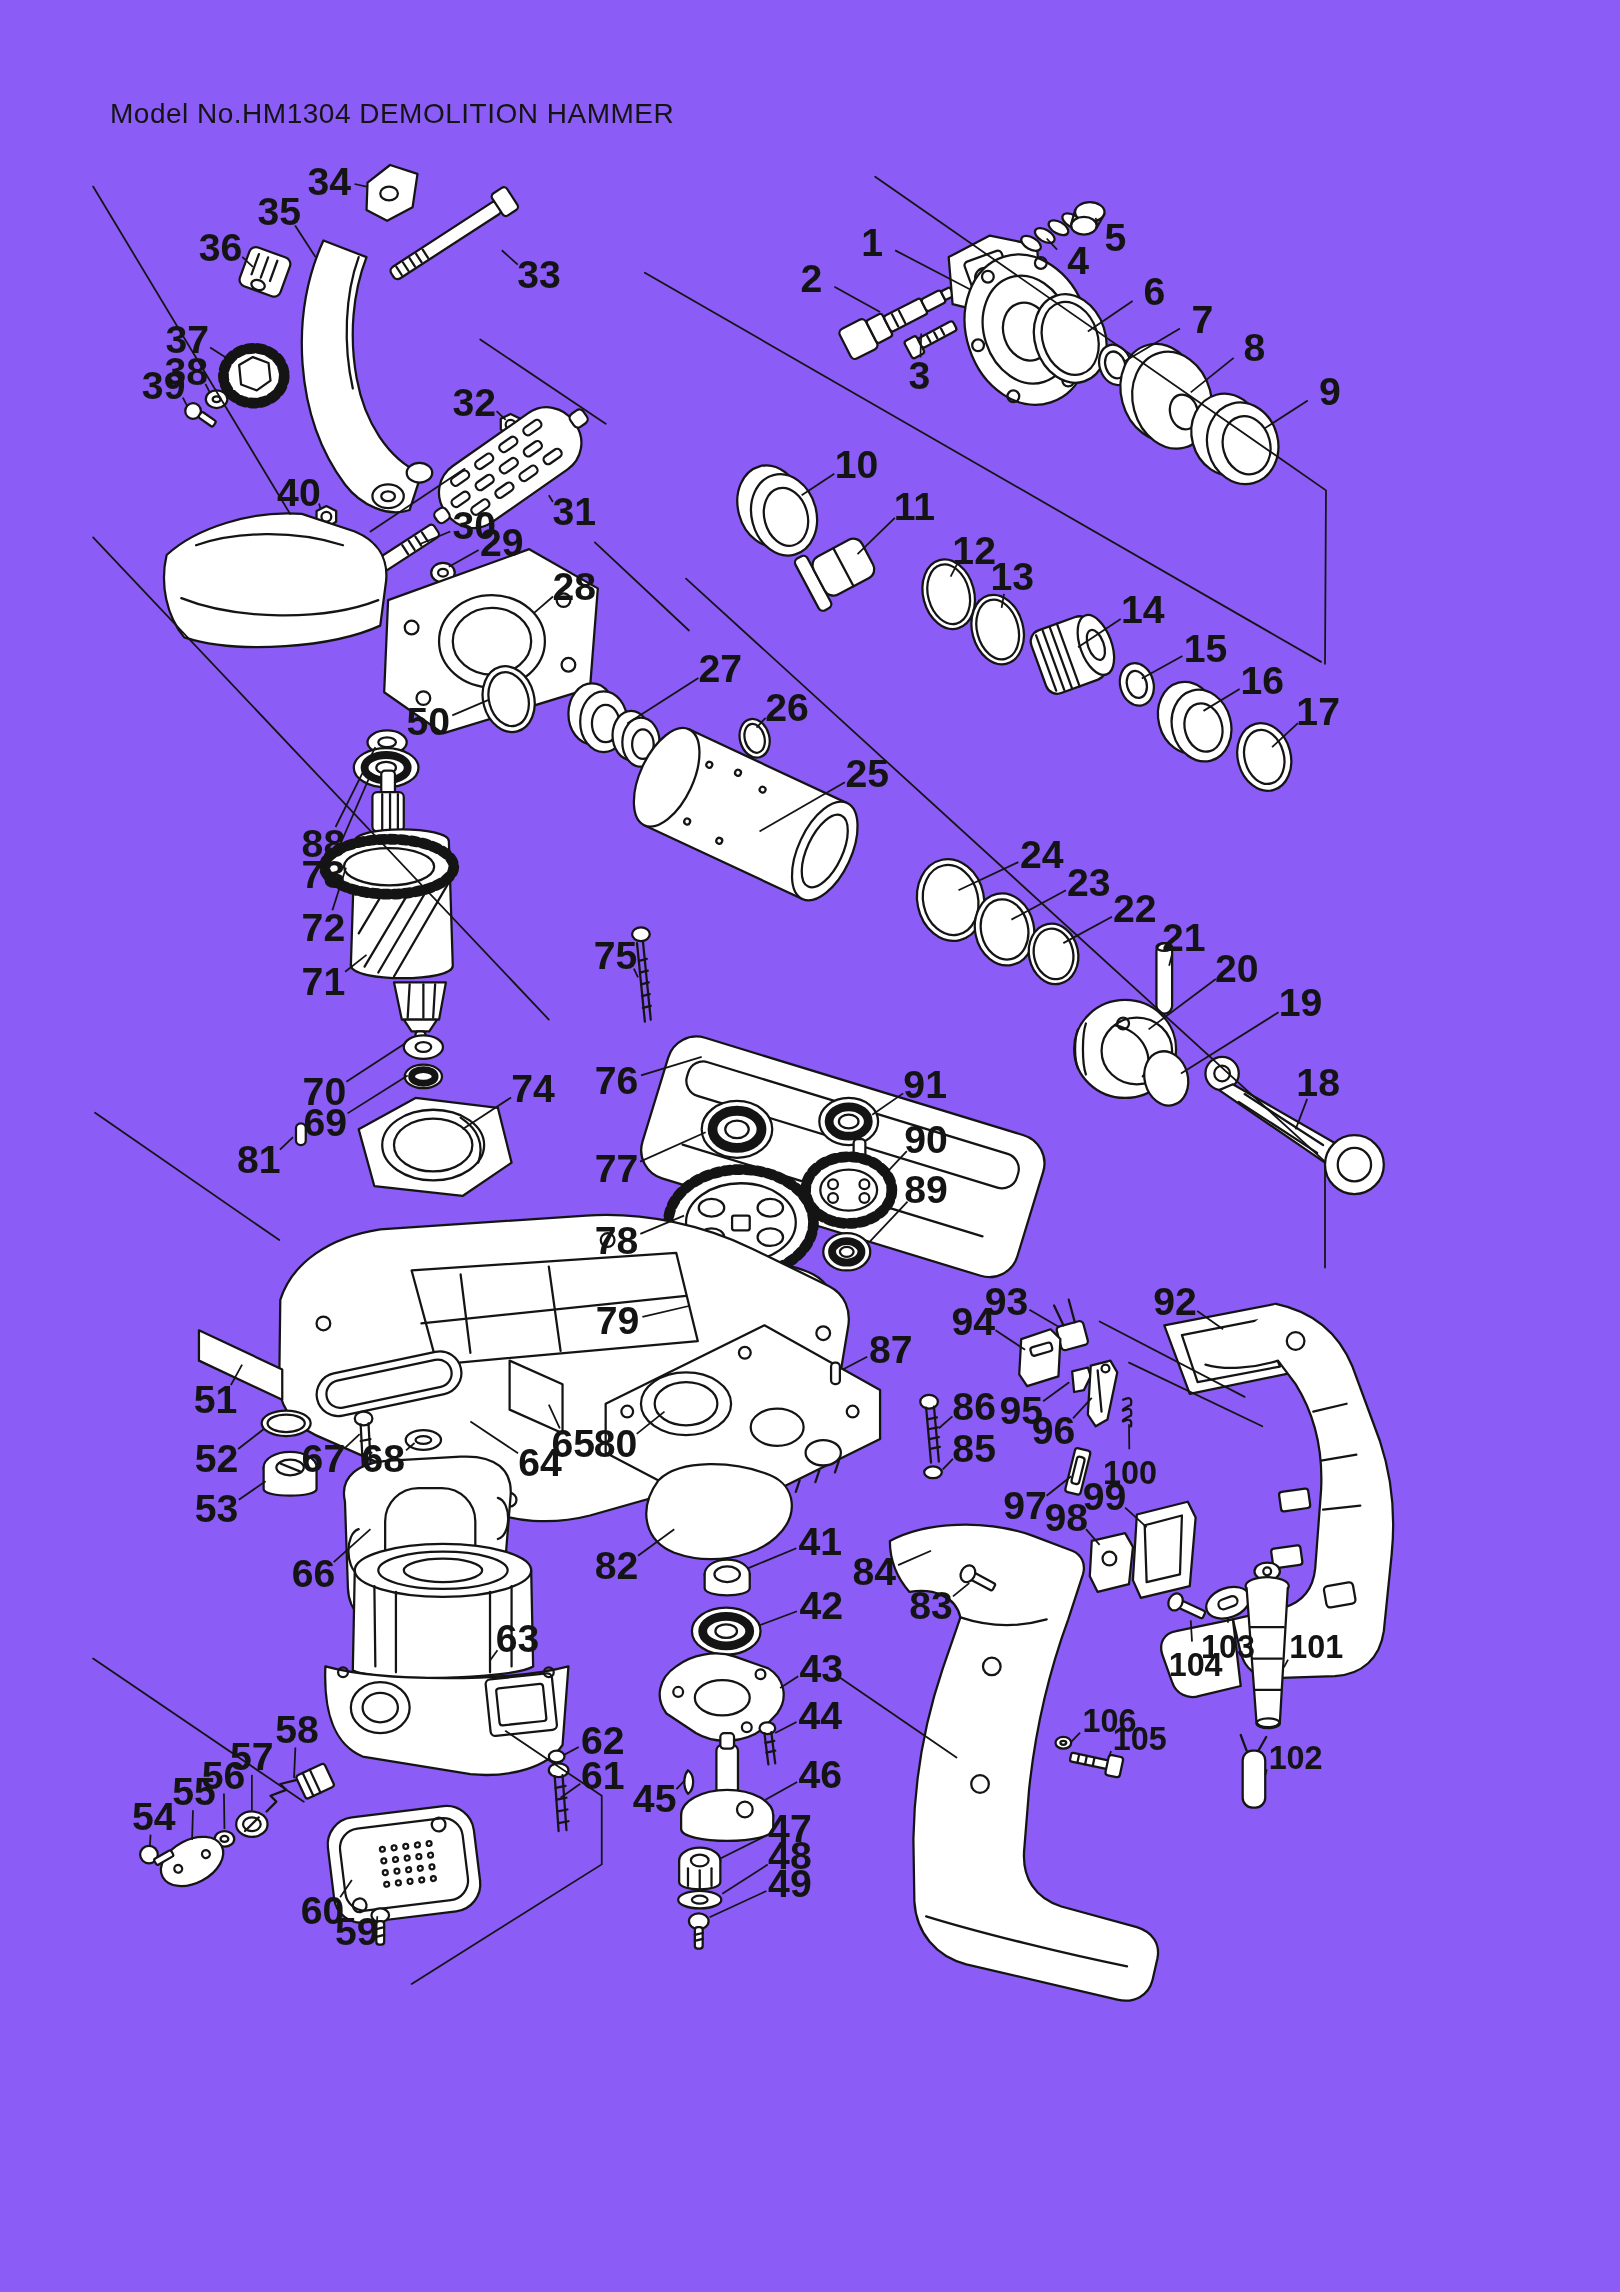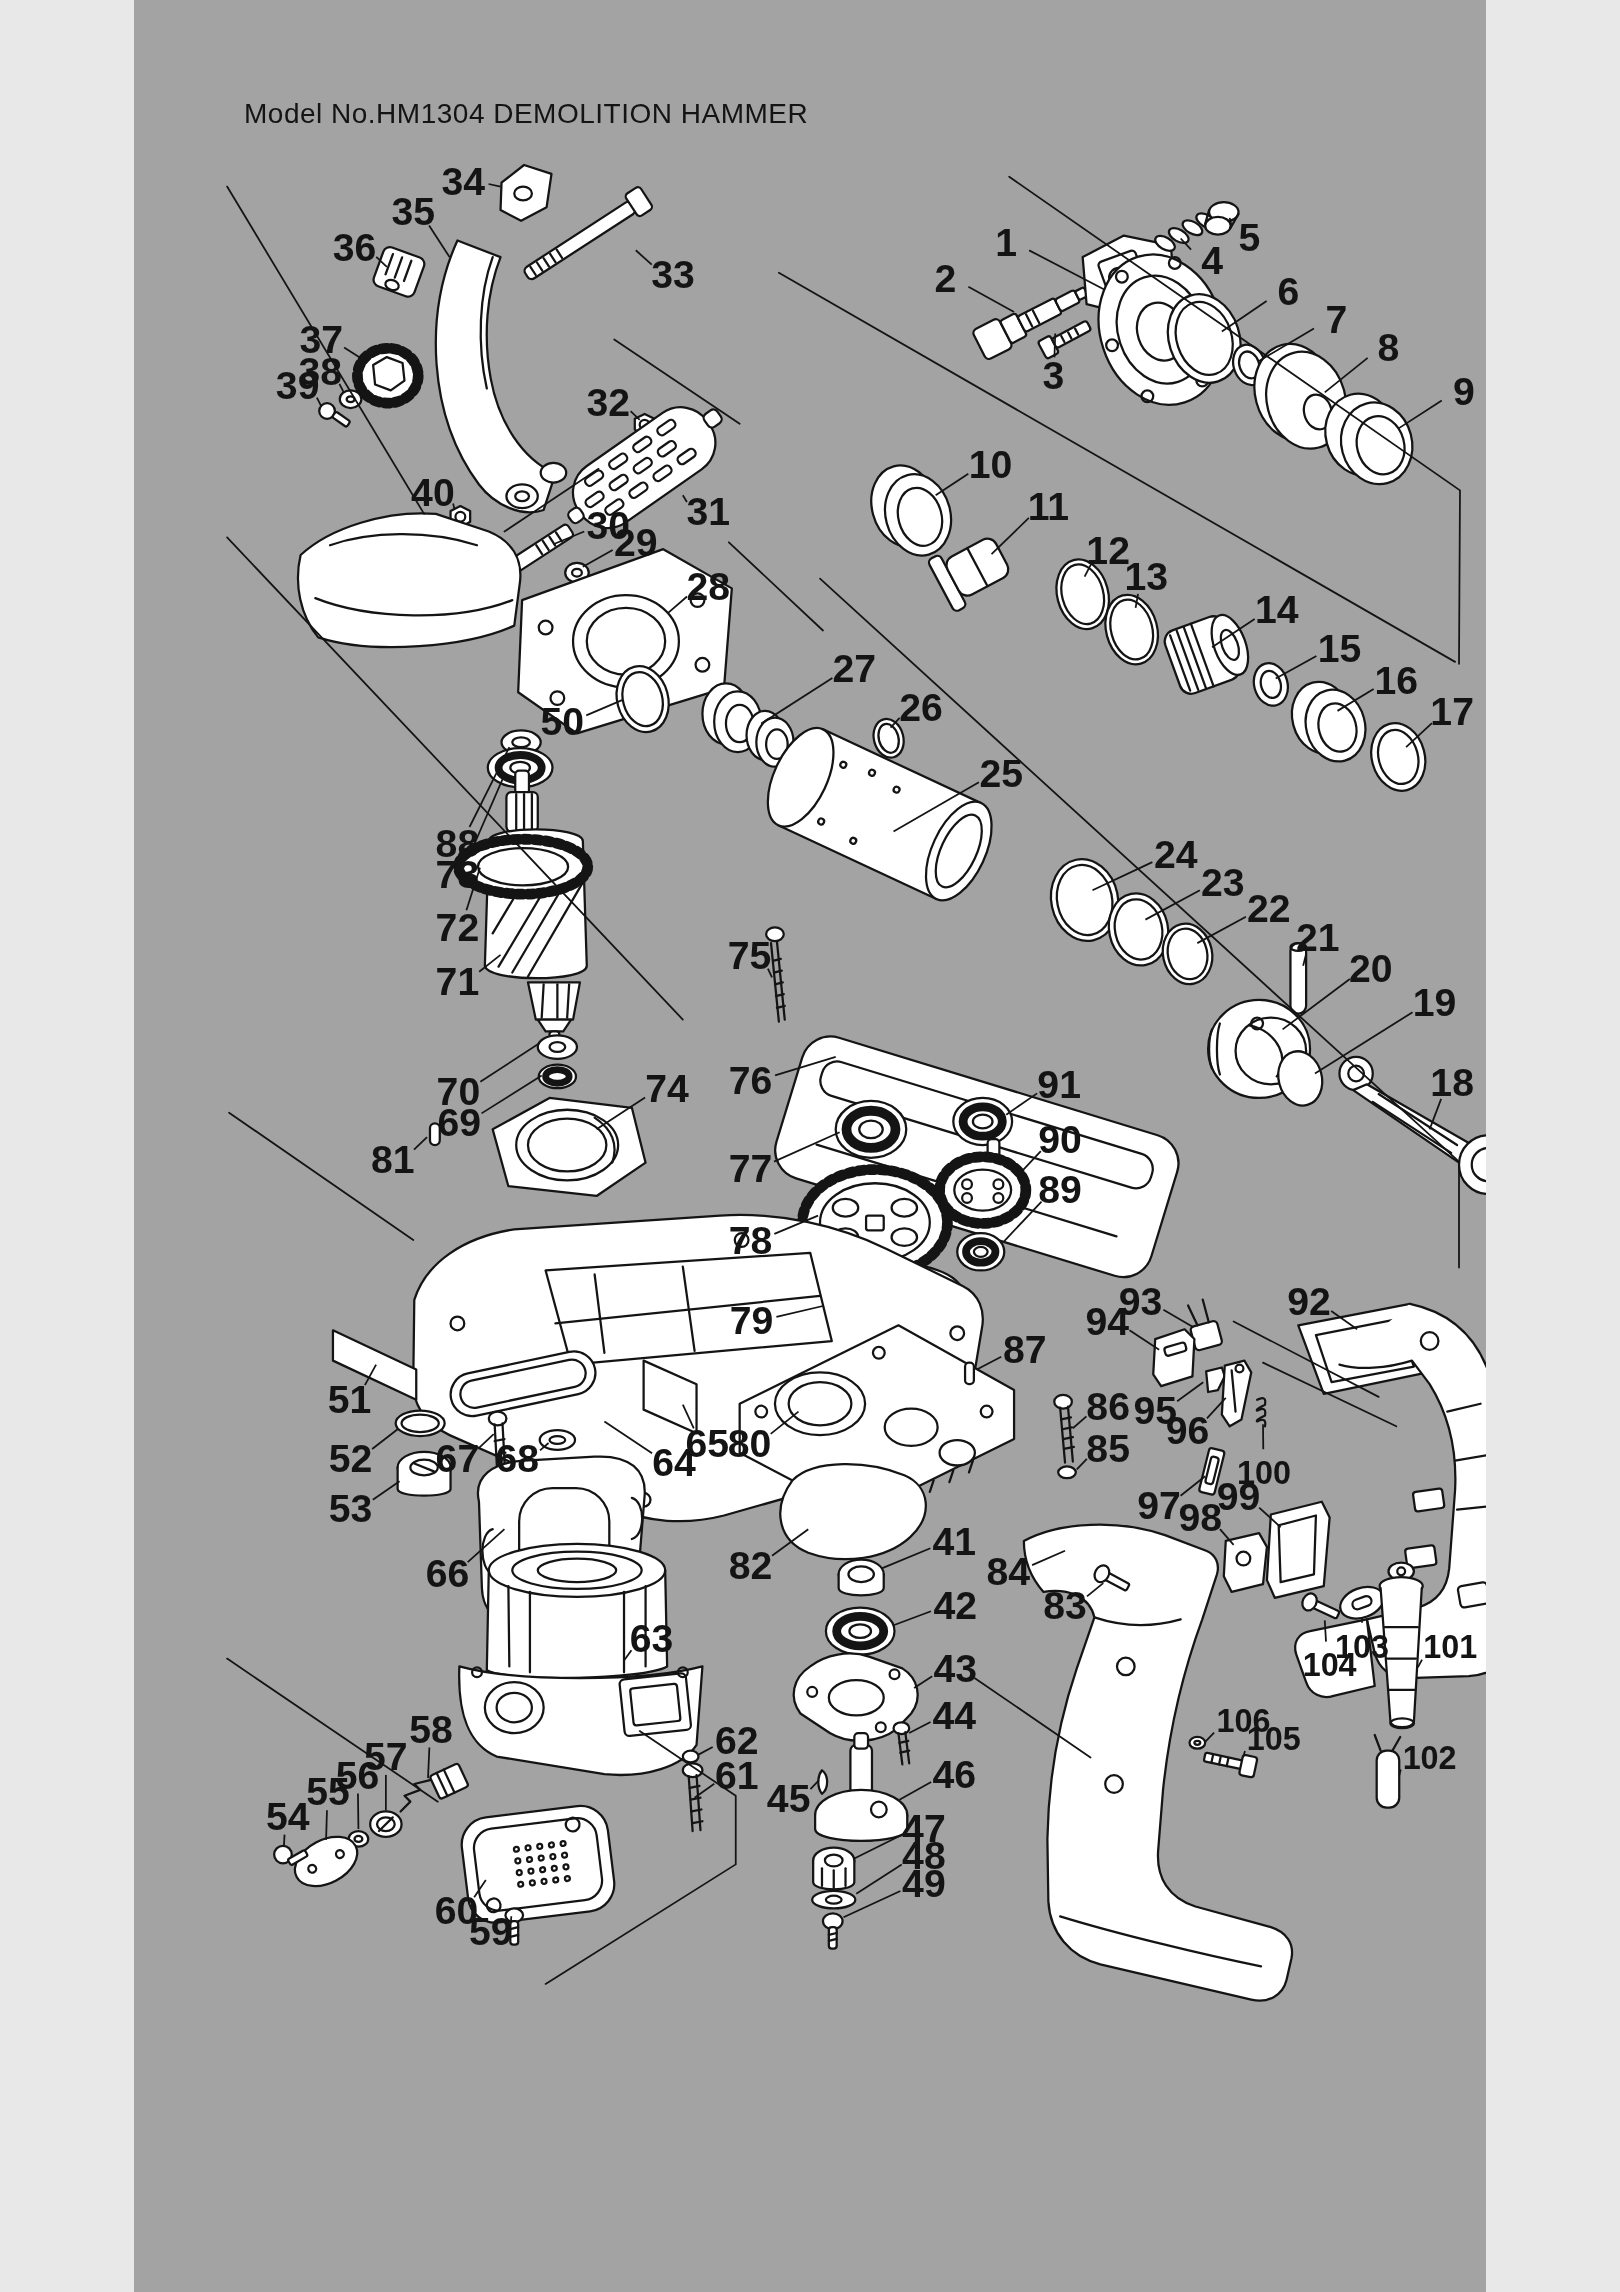--- a/index.html
+++ b/index.html
@@ -1,16 +1,16 @@
 <!DOCTYPE html>
 <html><head>
 <meta charset="utf-8">
 <style>
   html,body{margin:0;padding:0;background:#e8e8e8;}
-  .canvas{position:relative;width:1352px;height:2293px;background:#a3a3a3;margin:0 auto;overflow:hidden;
+  .canvas{position:relative;width:1620px;height:2293px;background:#8b5cf6;margin:0 auto;overflow:hidden;
           font-family:"Liberation Sans",sans-serif;}
   .title{position:absolute;left:110px;top:98px;font-size:28px;letter-spacing:0.5px;color:#141414;
          font-family:"Liberation Sans",sans-serif;white-space:nowrap;}
   svg{position:absolute;left:0;top:0;}
   .lbl{font-family:"Liberation Sans",sans-serif;font-size:40px;font-weight:600;fill:#141414;
        text-anchor:middle;dominant-baseline:central;}
   .lbl.sm{font-size:33px;}
   .leader{stroke:#141414;stroke-width:1.8;fill:none;}
   .bracket{stroke:#141414;stroke-width:1.8;fill:none;stroke-linecap:round;stroke-linejoin:round;}
   .art{stroke:#141414;stroke-width:2.3;fill:none;stroke-linecap:round;stroke-linejoin:round;}

